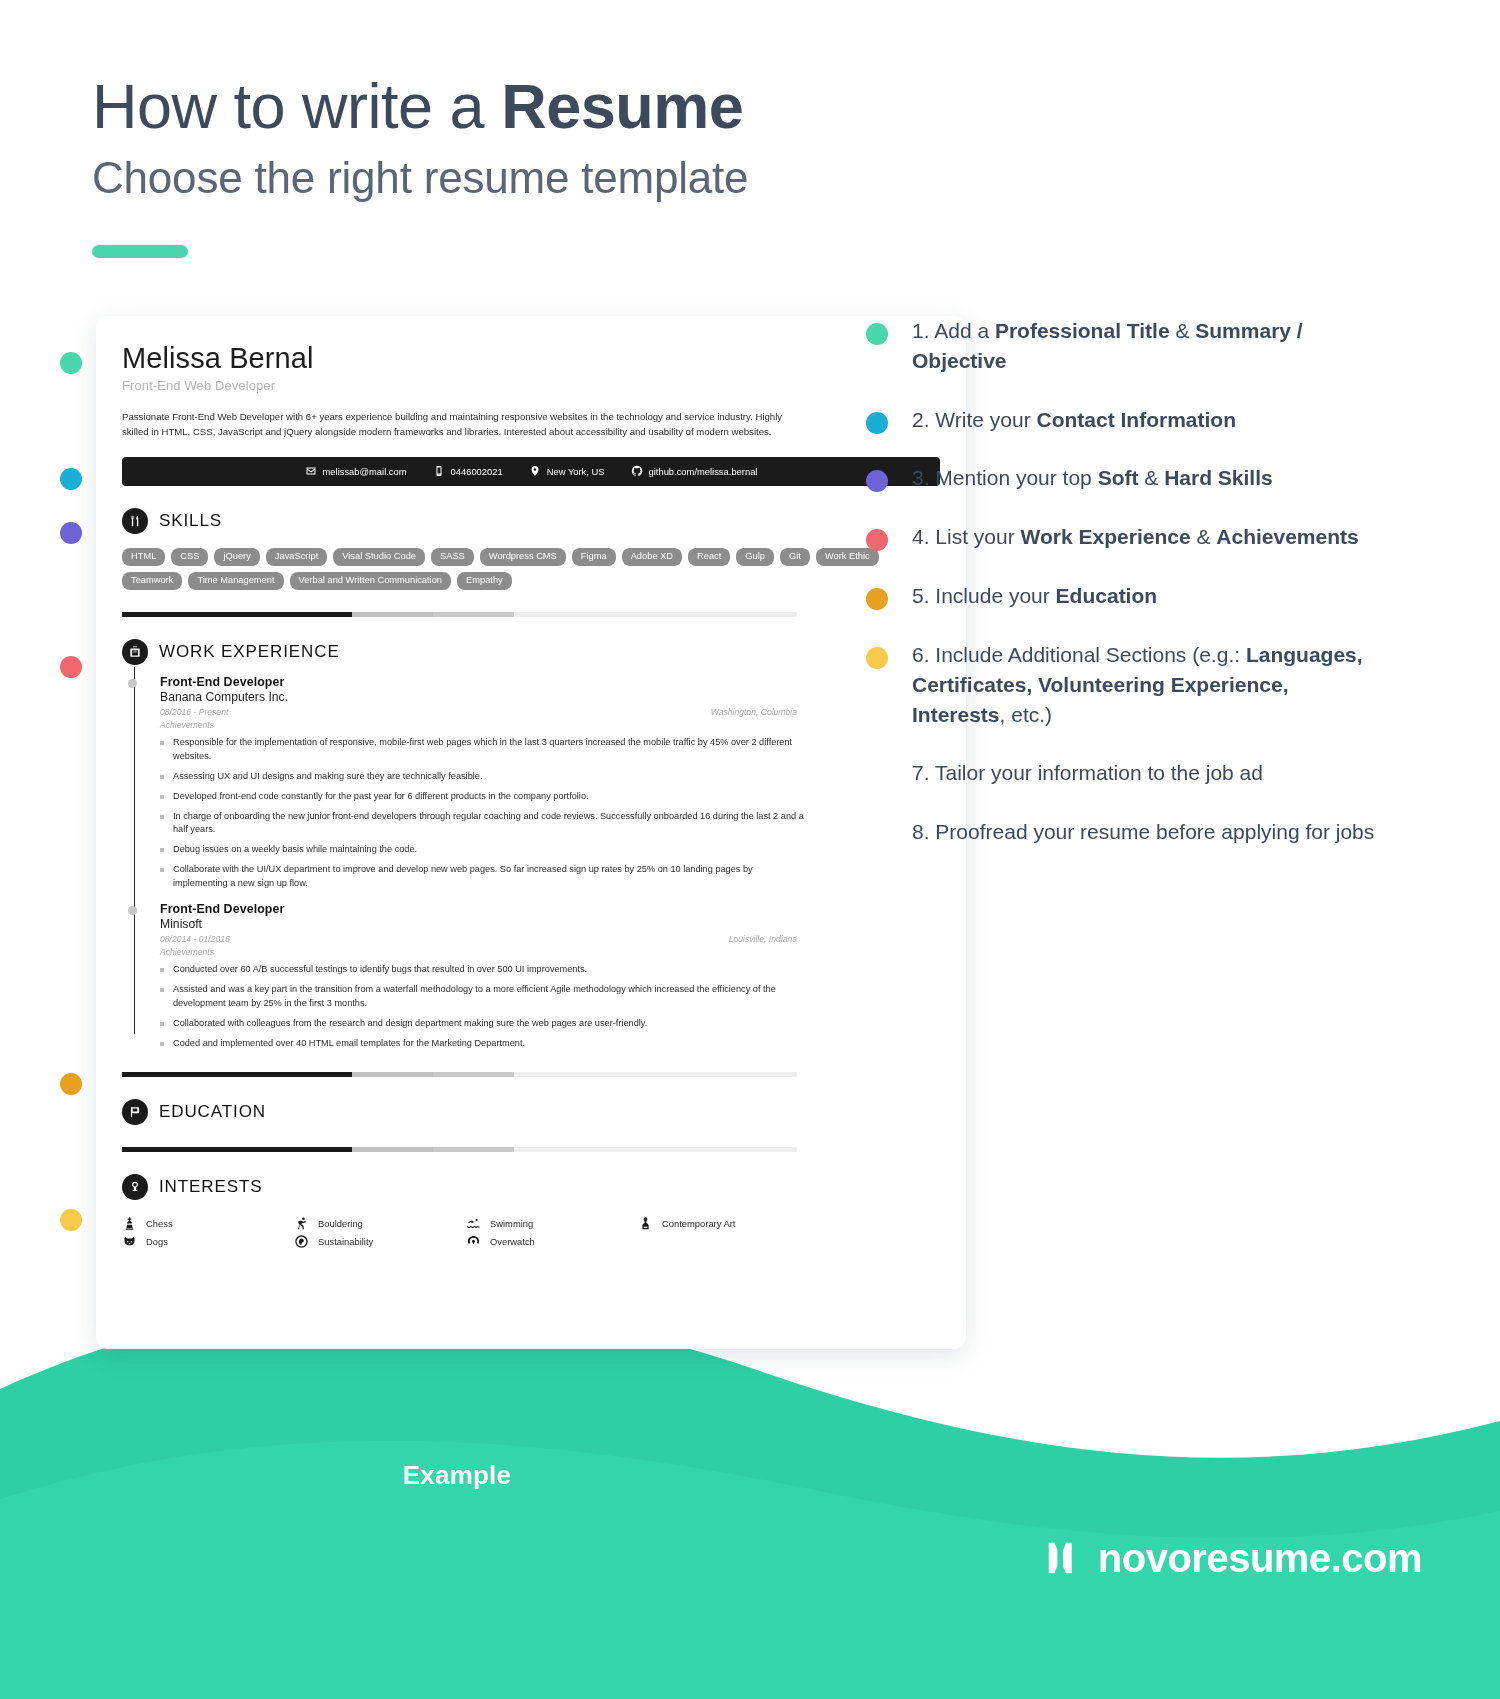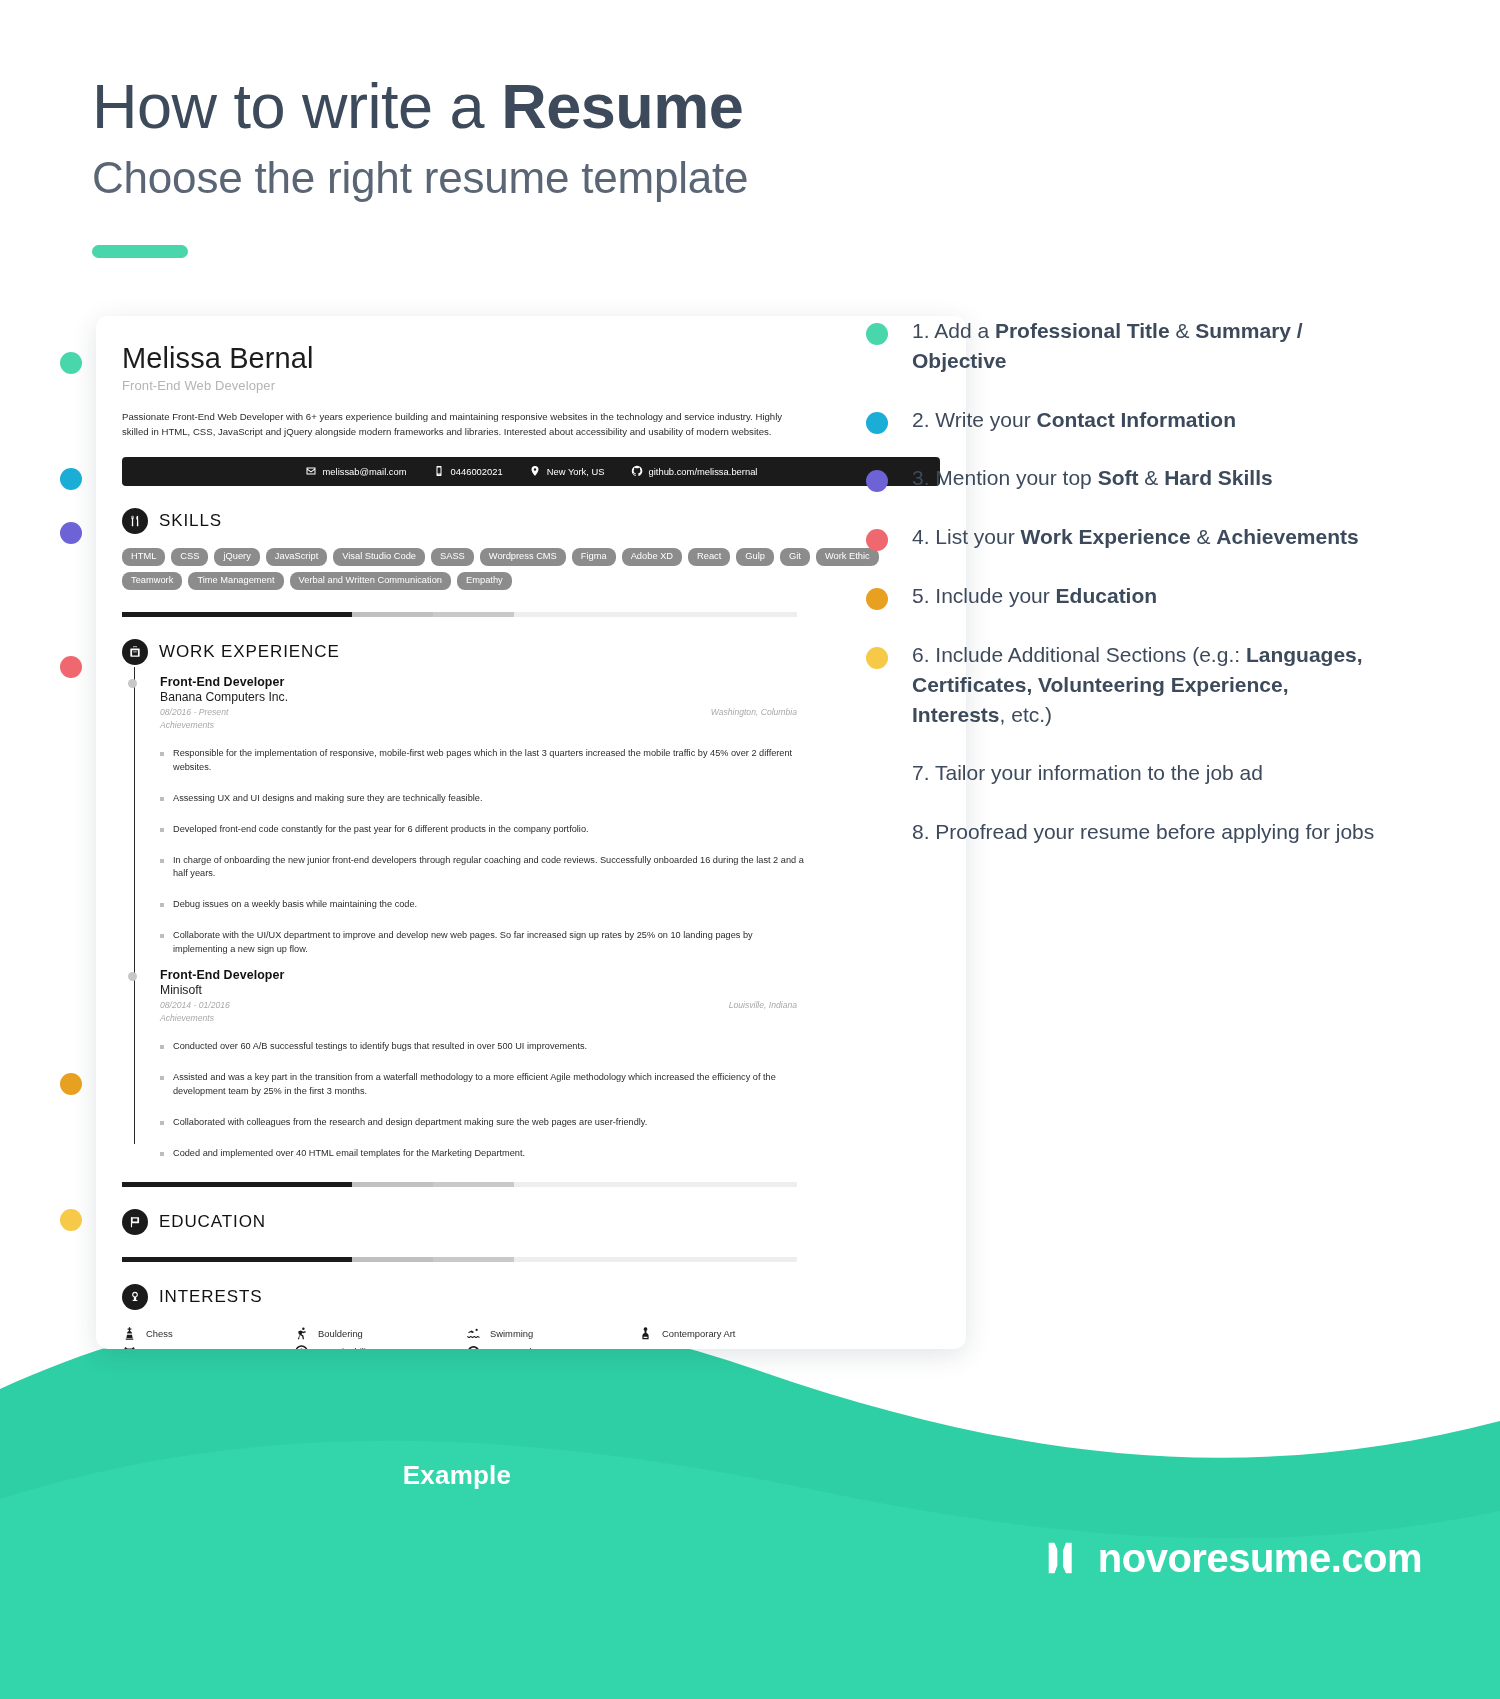--- a/index.html
+++ b/index.html
@@ -199,21 +199,21 @@
     font-style: italic;
     margin-top: 3px;
   }
   .bullets { margin-top: 4px; list-style: none; }
   .bullets li {
     position: relative;
     font-size: 9.2px;
     line-height: 1.5;
     color: #2b2b2b;
     padding-left: 13px;
-    margin-top: 17px;
+    margin-top: 6px;
     width: 645px;
   }
   .bullets li::before {
     content: "";
     position: absolute;
     left: 0; top: 5px;
     width: 4px; height: 4px;
     background: #bdbdbd;
   }
   .e-gpa {

